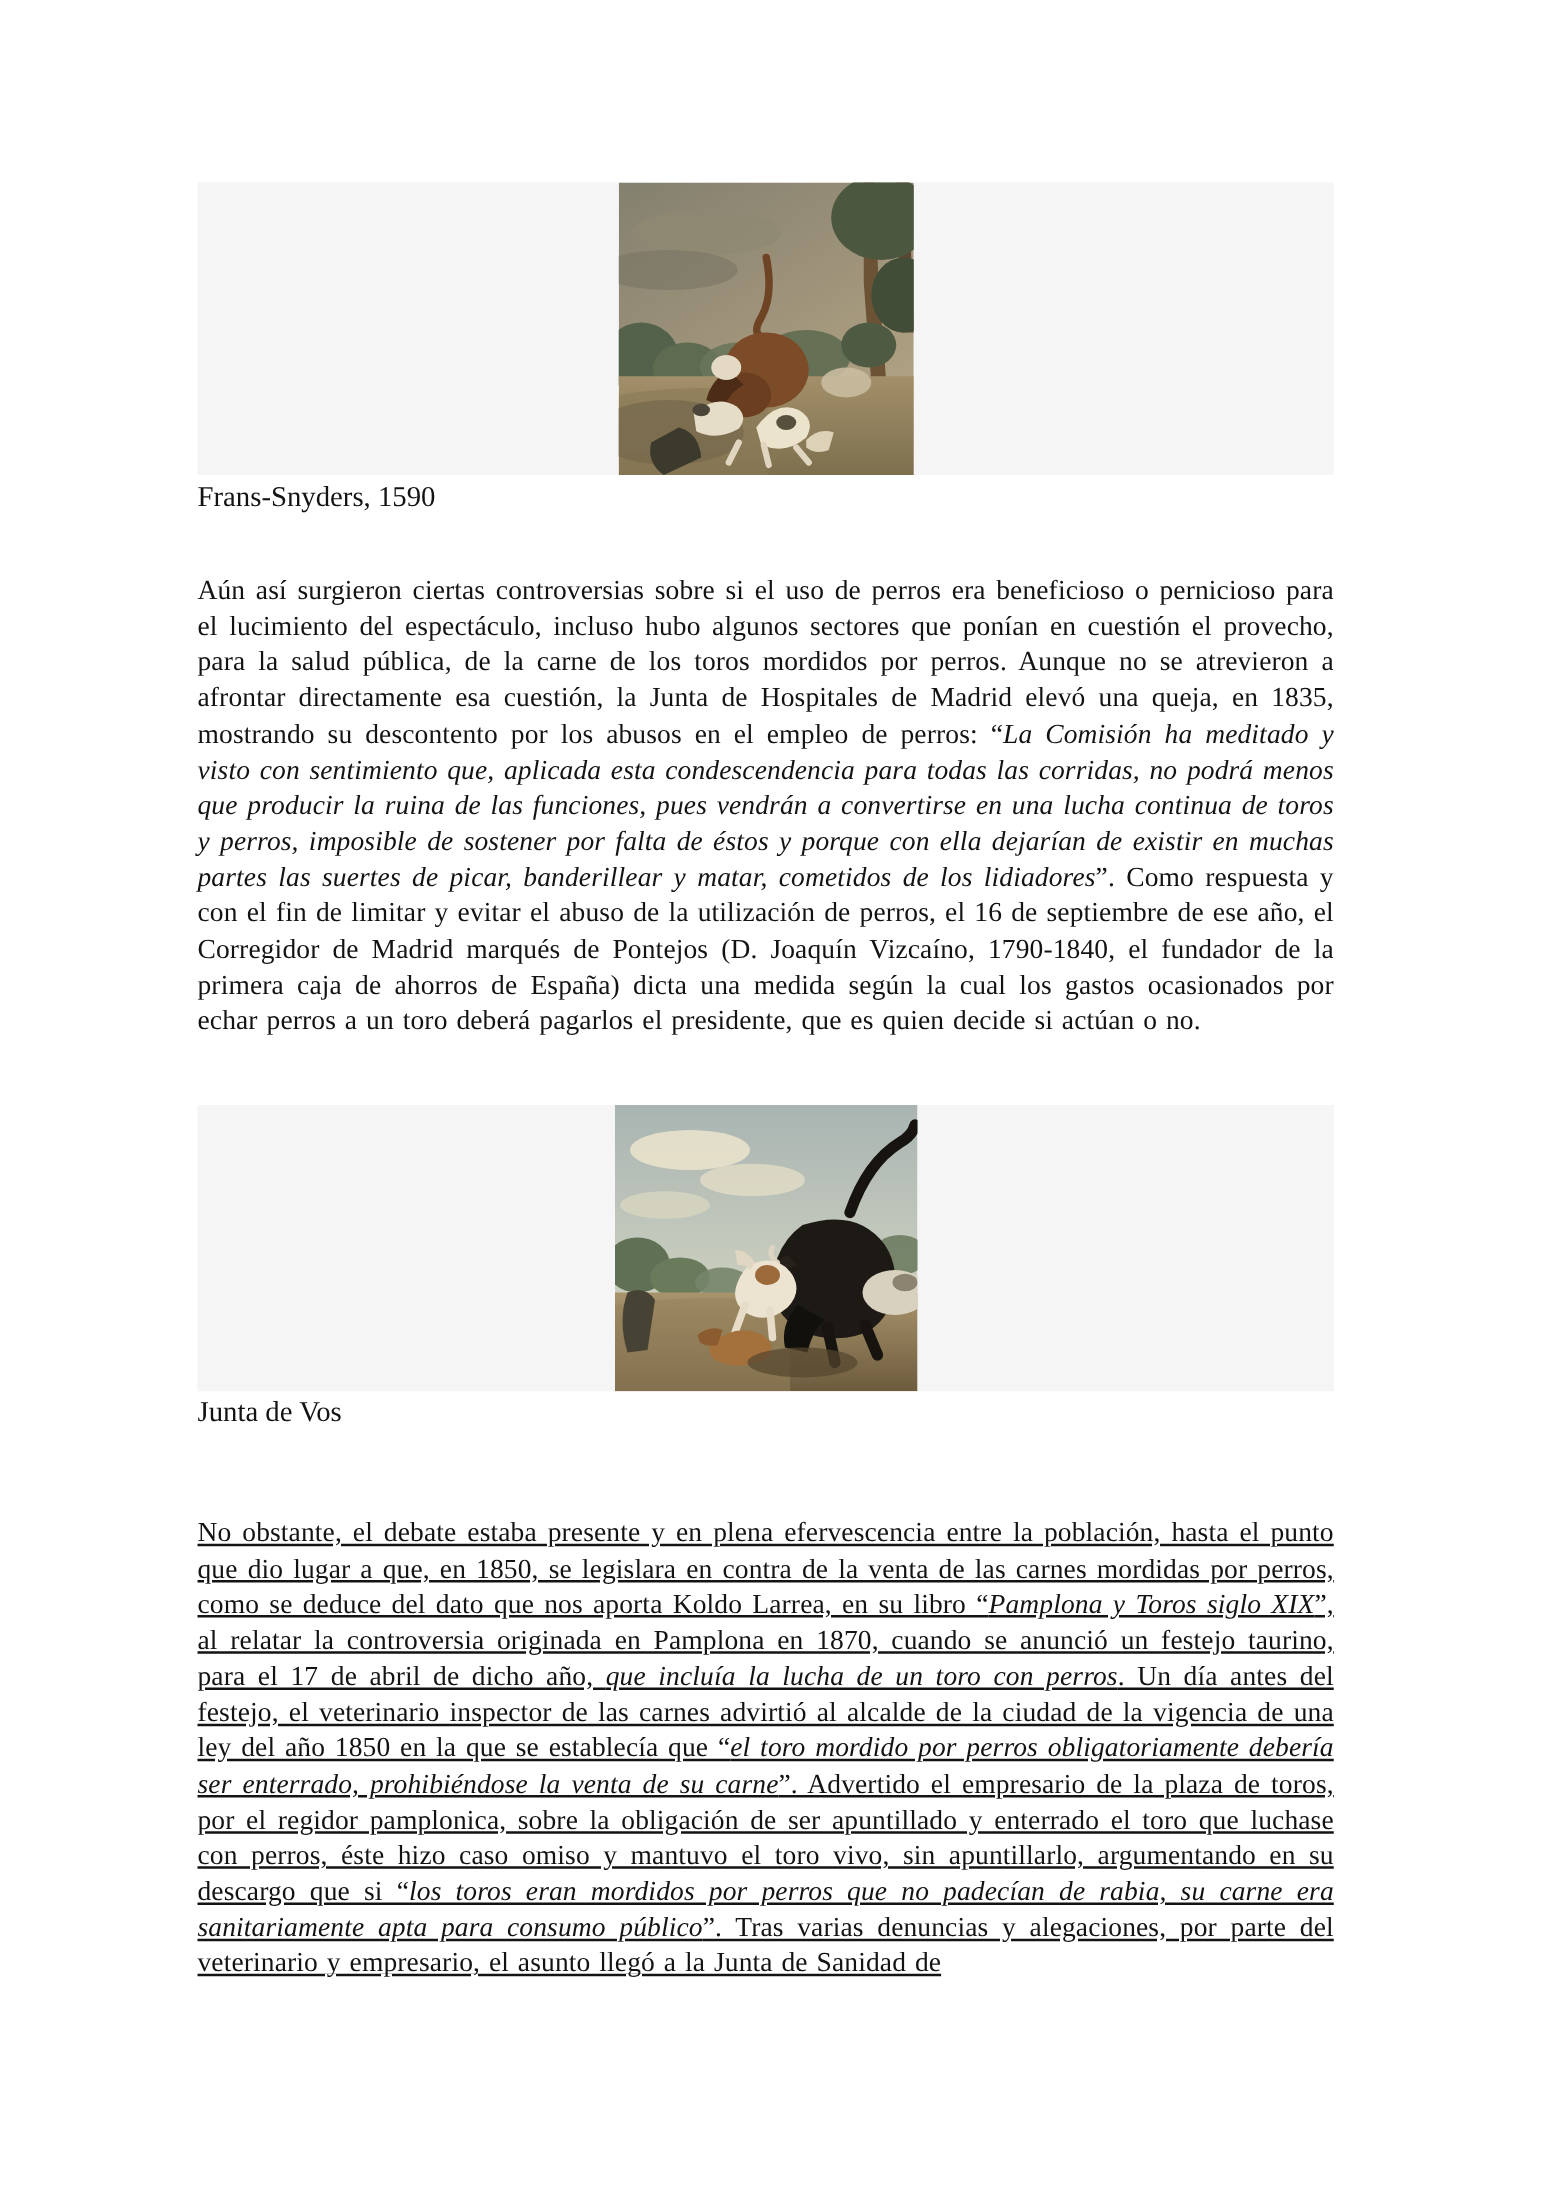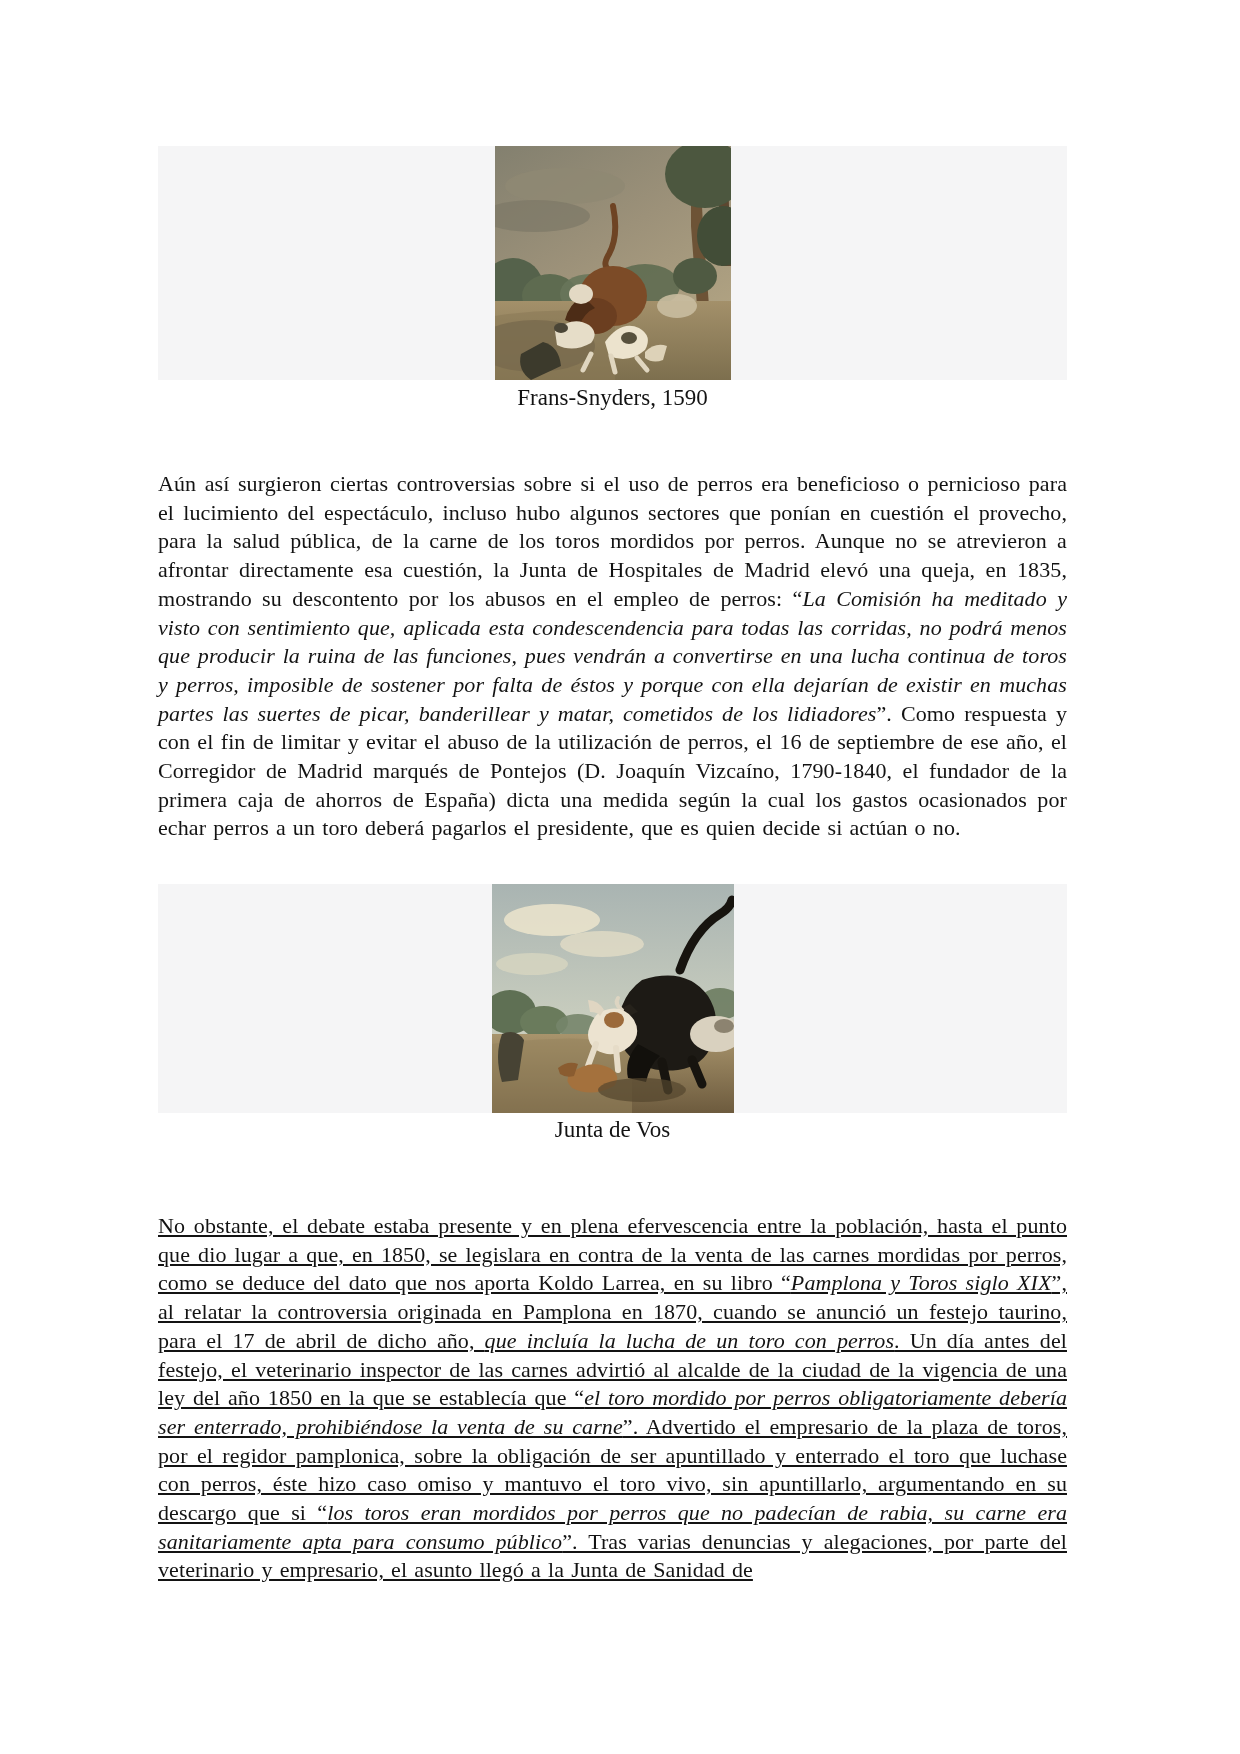--- a/index.html
+++ b/index.html
@@ -27,37 +27,37 @@
   #figure-band-1 { top: 146px; height: 234px; }
   #figure-band-2 { top: 884px; height: 229px; }
   .painting {
     height: 100%;
     display: block;
   }
   .caption {
     position: absolute;
     left: 158px;
     width: 909px;
-    text-align: center;
+    text-align: left;
     font-size: 23px;
     line-height: 28px;
   }
   #caption-1 { top: 384px; }
   #caption-2 { top: 1116px; }
   .body-paragraph {
     position: absolute;
     left: 158px;
     width: 909px;
     font-size: 22px;
     line-height: 28.7px;
     text-align: justify;
     letter-spacing: 0.1px;
     word-spacing: 1.5px;
   }
-  #paragraph-1 { top: 448px; }
+  #paragraph-1 { top: 436px; }
   #paragraph-2 { top: 1190px; text-decoration: underline; }
   .body-paragraph .it { font-style: italic; }
 </style>
 </head>
 <body>
 
 <figure class="figure-band" id="figure-band-1" style="margin:0;">
   <svg class="painting" width="236" height="234" viewBox="0 0 236 234" role="img" aria-label="painting-of-dogs-attacking-brown-bull-in-wooded-landscape">
 
     <defs>

